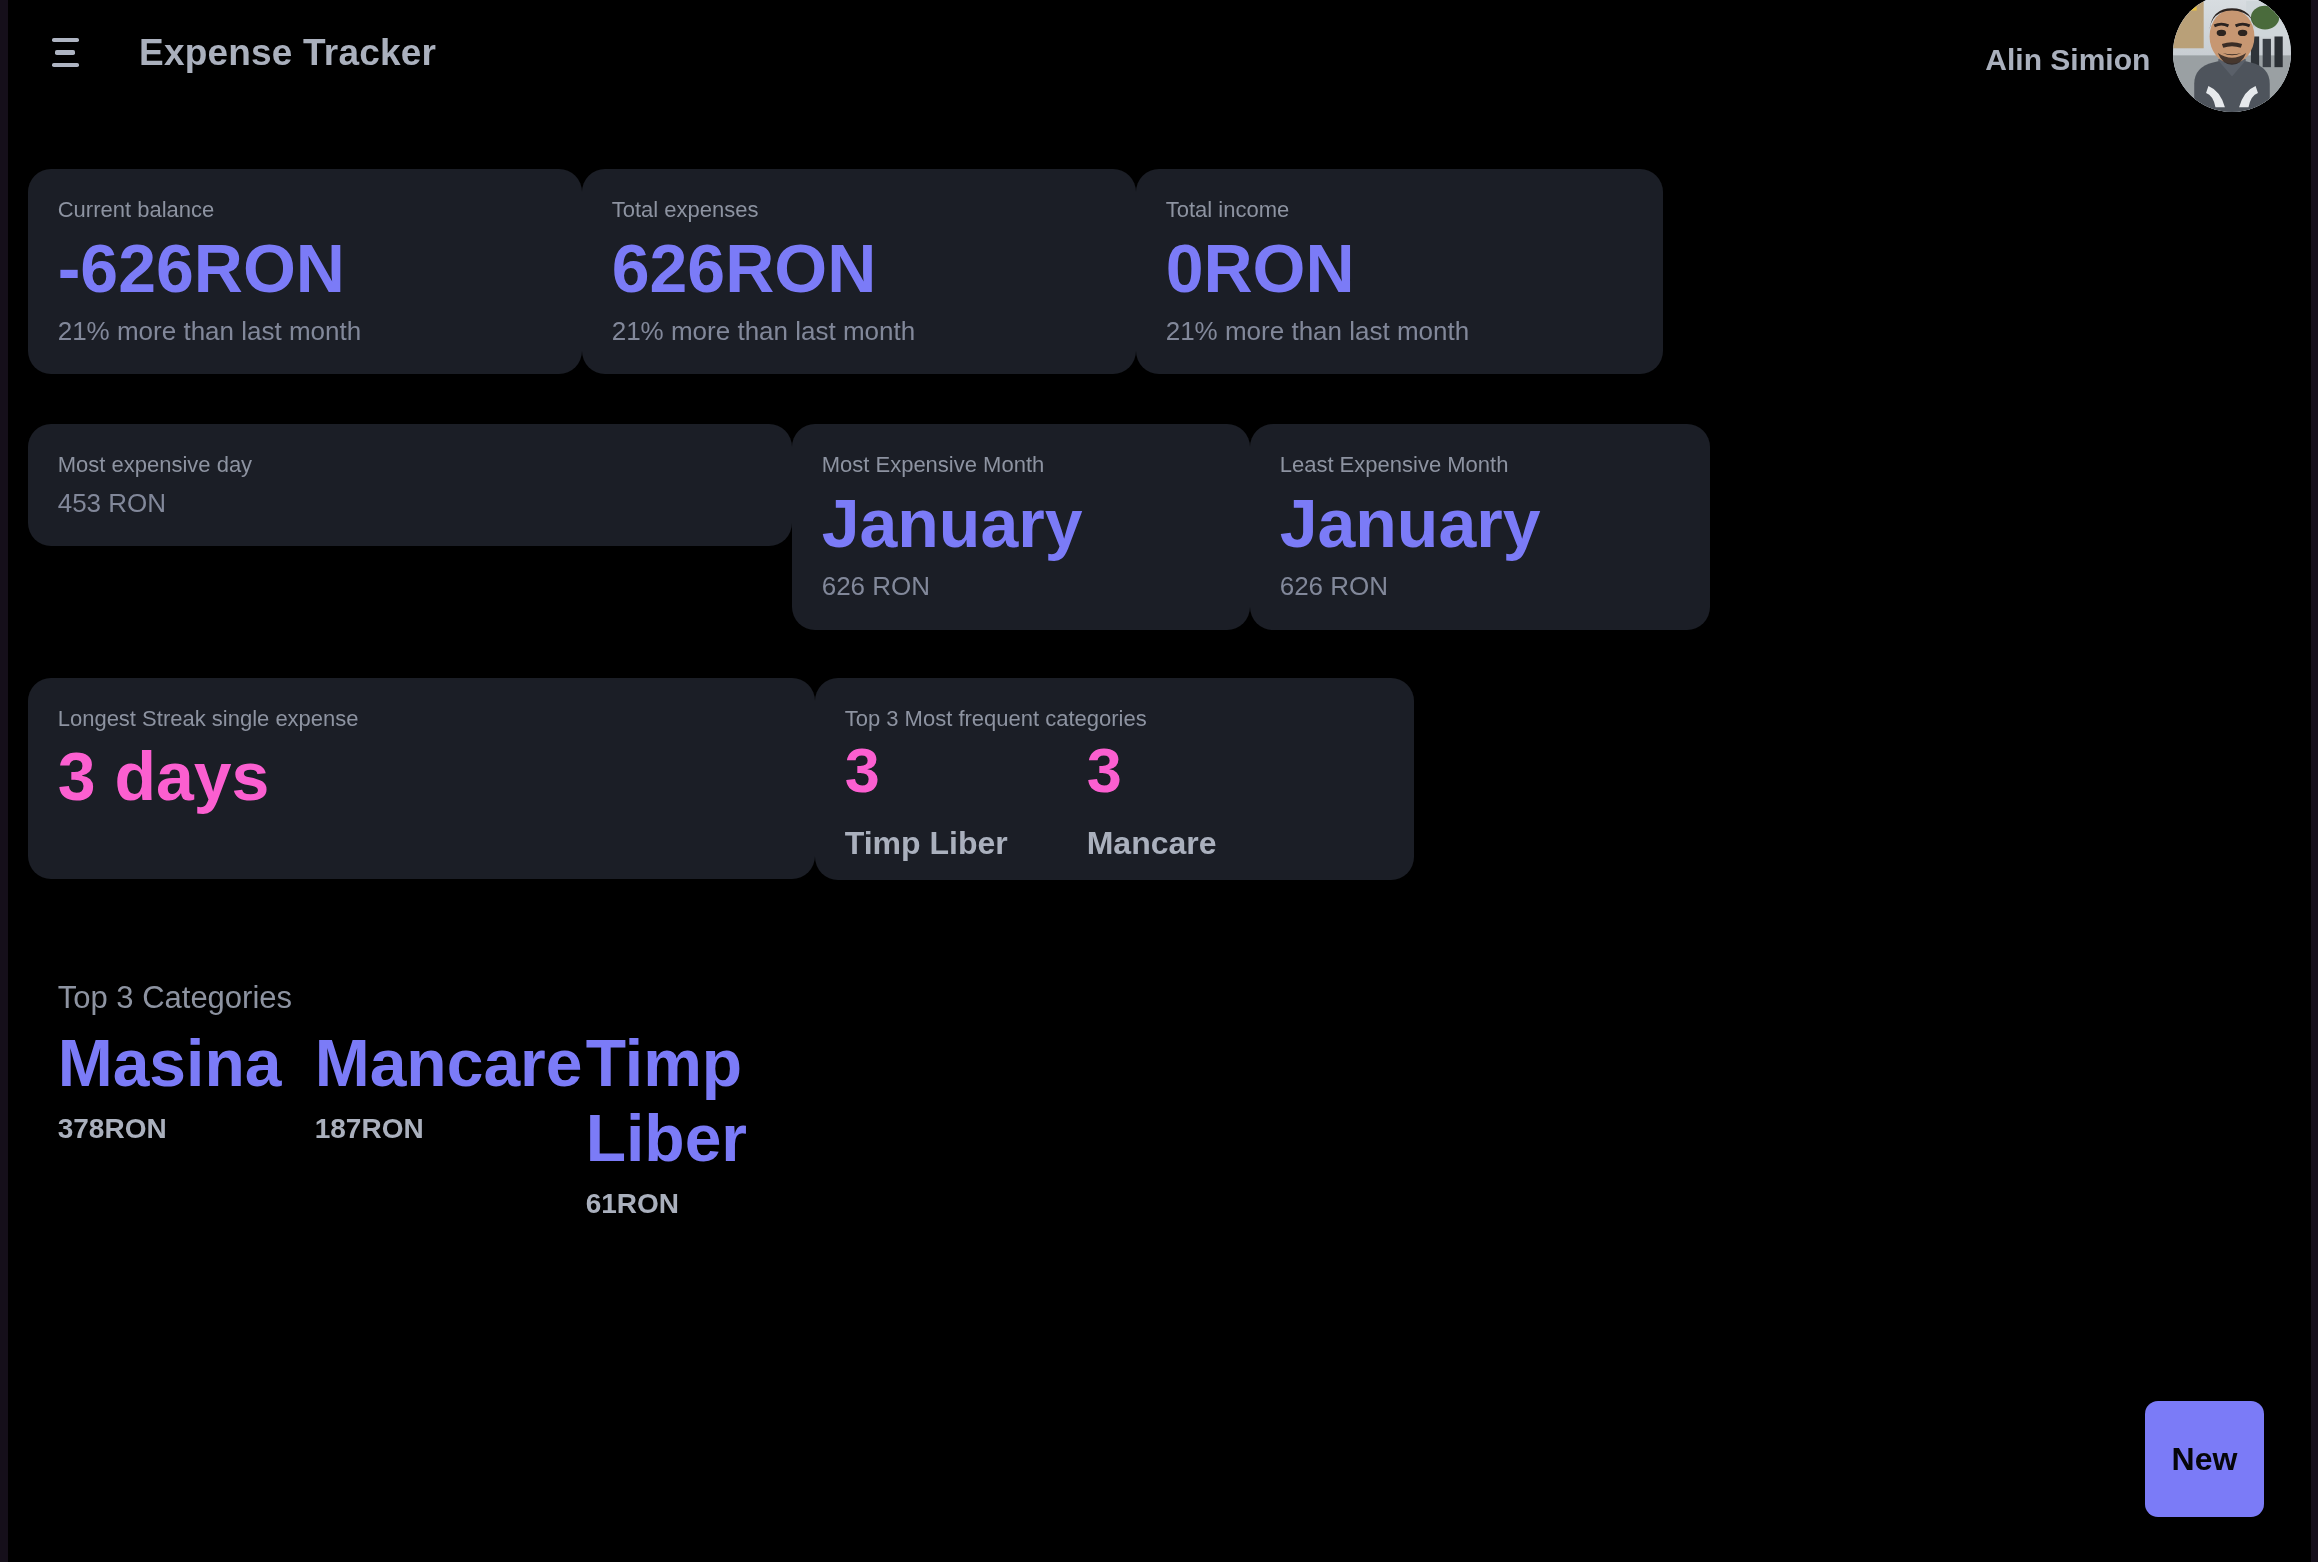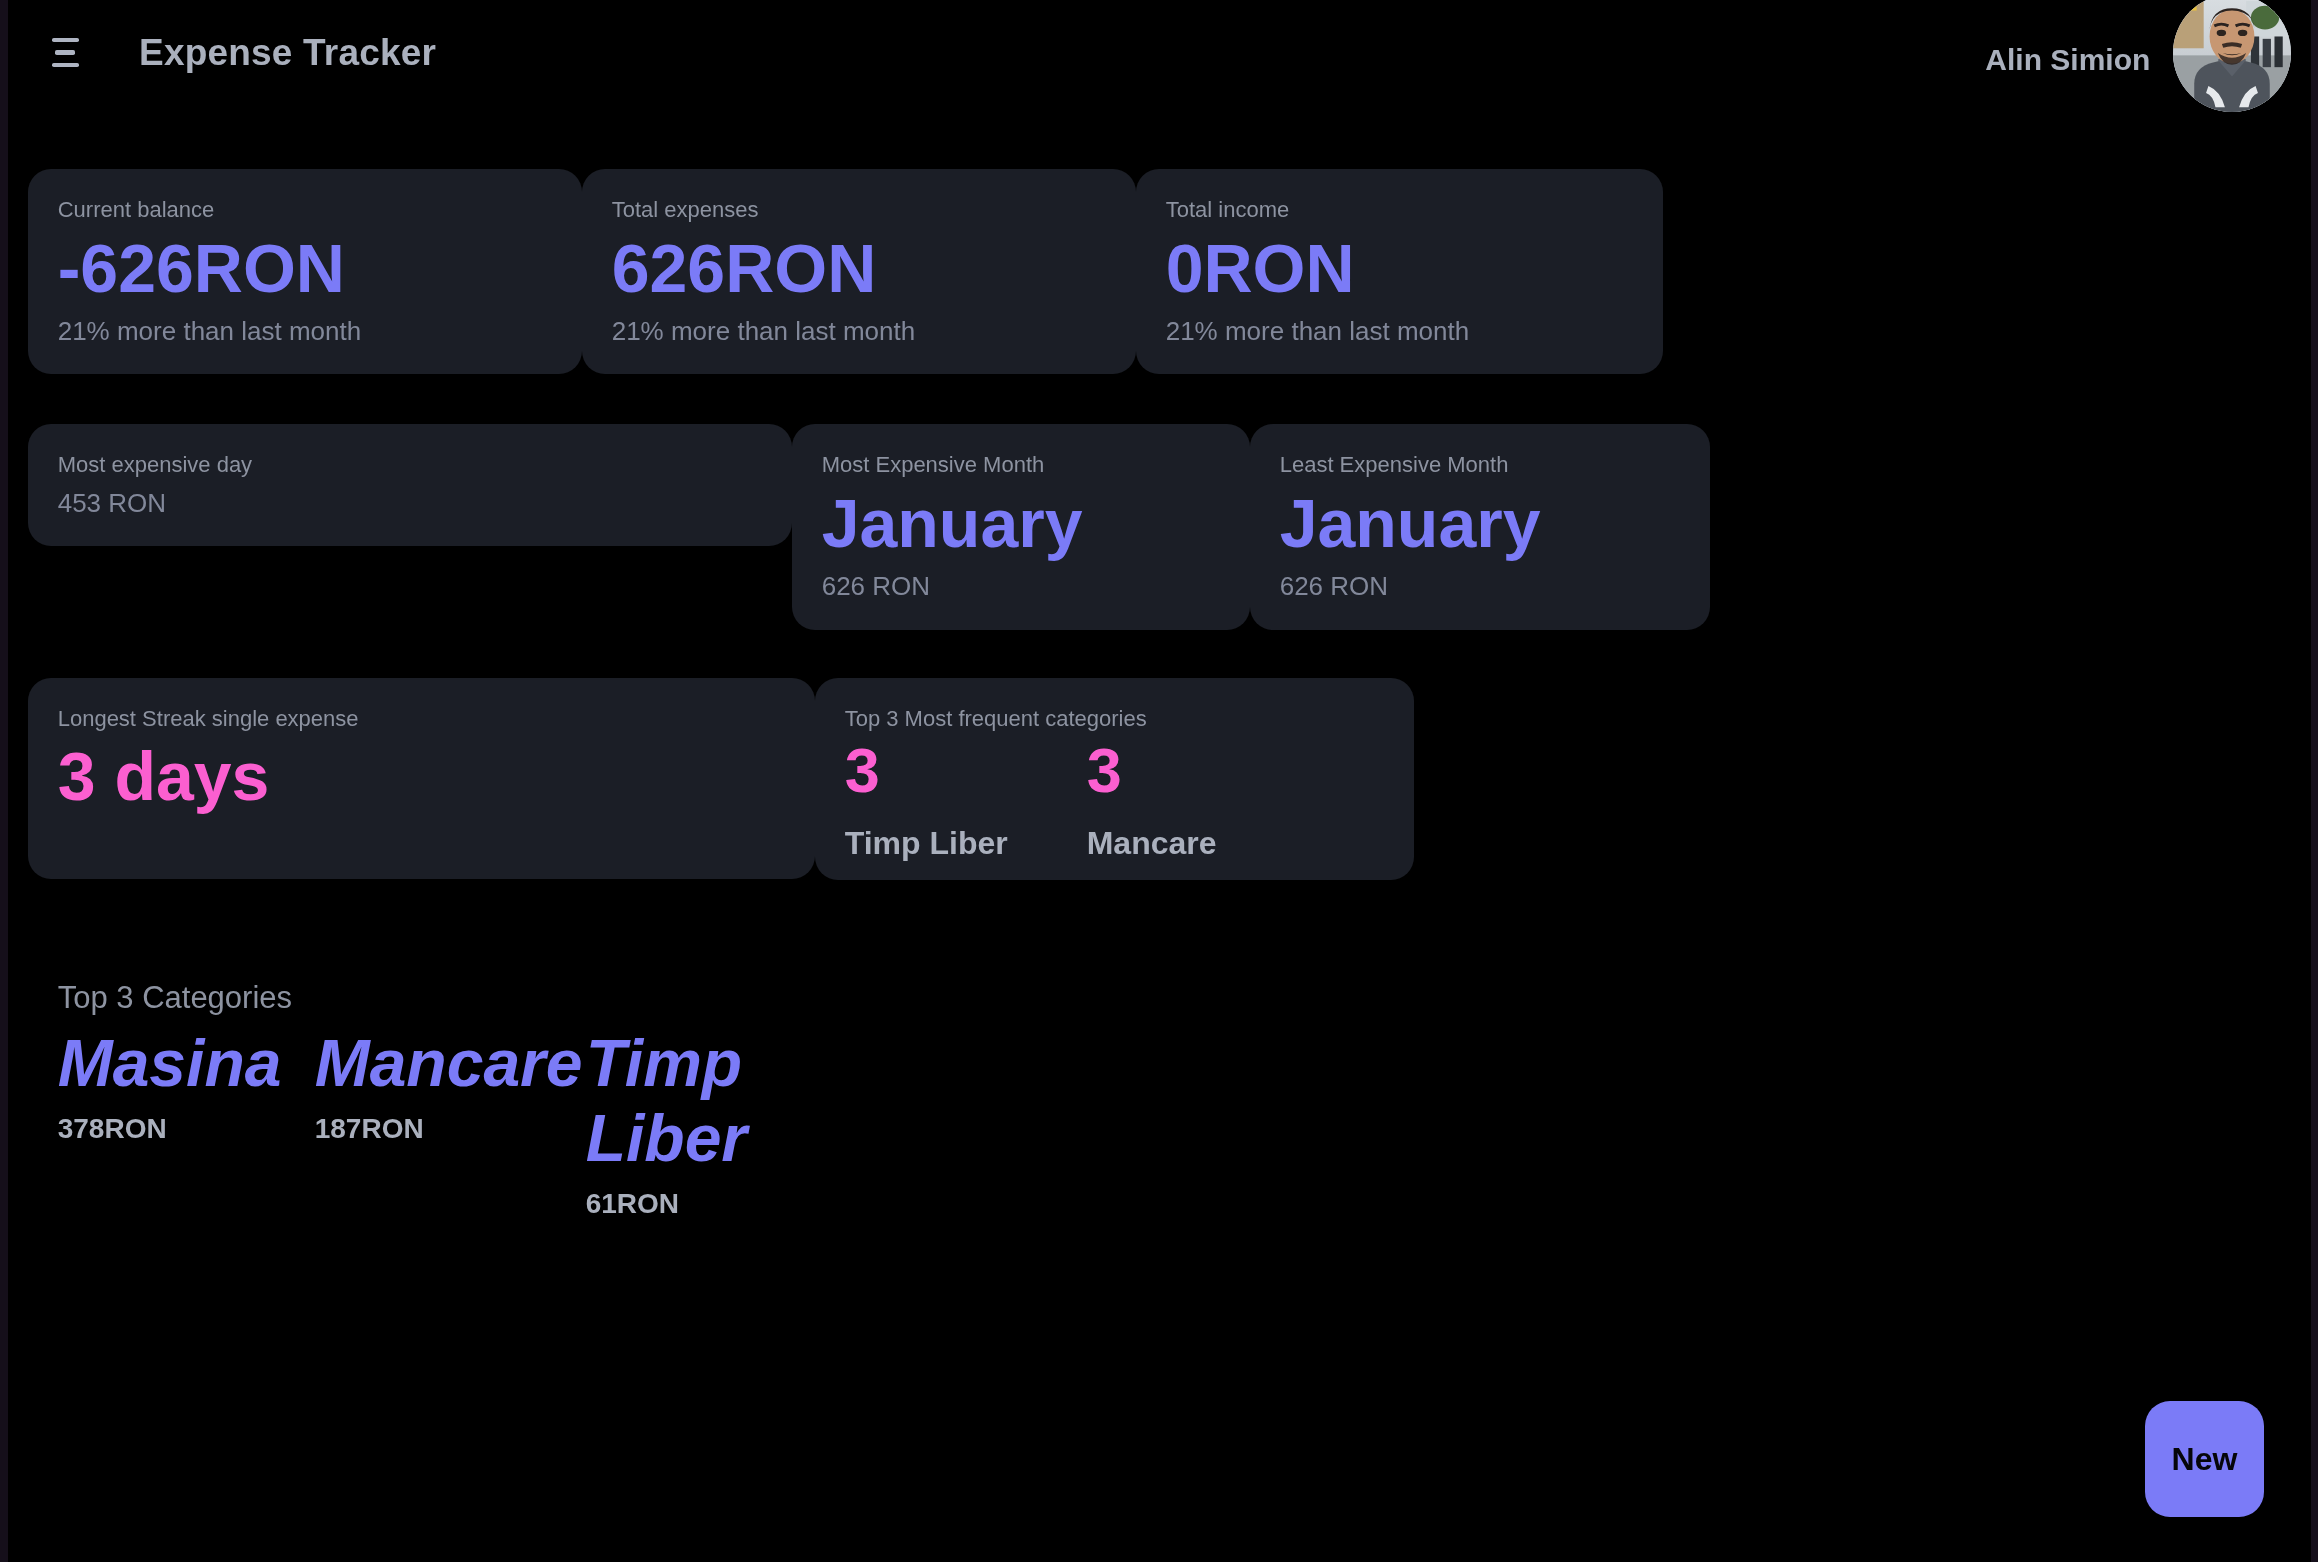--- a/index.html
+++ b/index.html
@@ -170,37 +170,36 @@
   }
   .top3-item { display: flex; flex-direction: column; }
   .top3-item.w1 { width: 223px; }
   .top3-item.w2 { width: 237px; }
   .top3-item.w3 { width: 223px; }
   .top3-name {
     font-size: 66px;
     font-weight: 700;
     color: #7b7bf7;
     line-height: 1.13;
-    font-style: italic;
   }
   .top3-amount {
     font-size: 28px;
     font-weight: 700;
     color: #aab0bd;
     margin-top: 12.5px;
   }
 
   
   .new-button {
     position: absolute;
     right: 47px;
     bottom: 45px;
     width: 119px;
     height: 116px;
-    border-radius: 25px;
+    border-radius: 13px;
     background: #7b7bf7;
     color: #06060a;
     font-size: 32px;
     font-weight: 700;
     display: flex;
     align-items: center;
     justify-content: center;
     border: none;
     cursor: pointer;
     font-family: "Liberation Sans", sans-serif;

